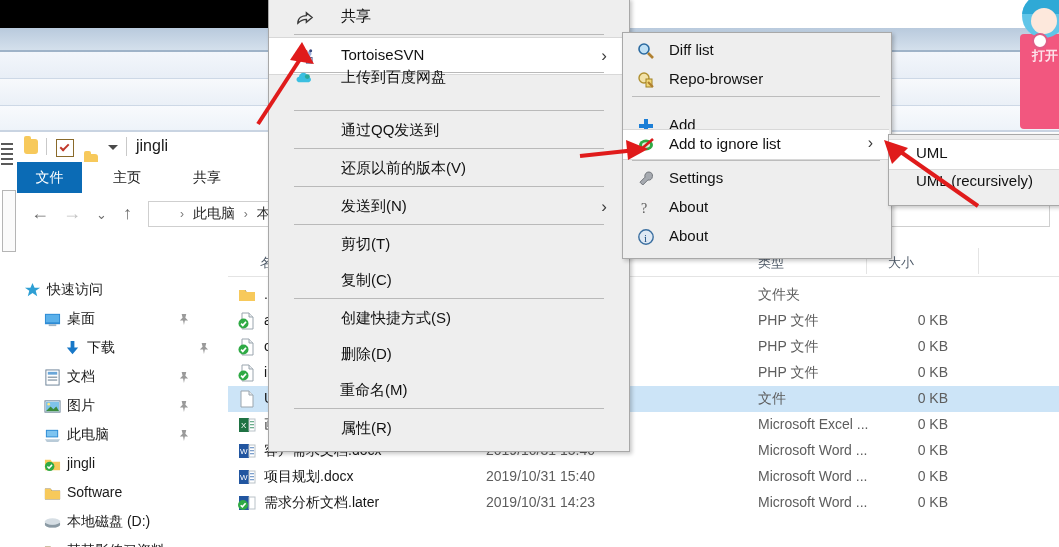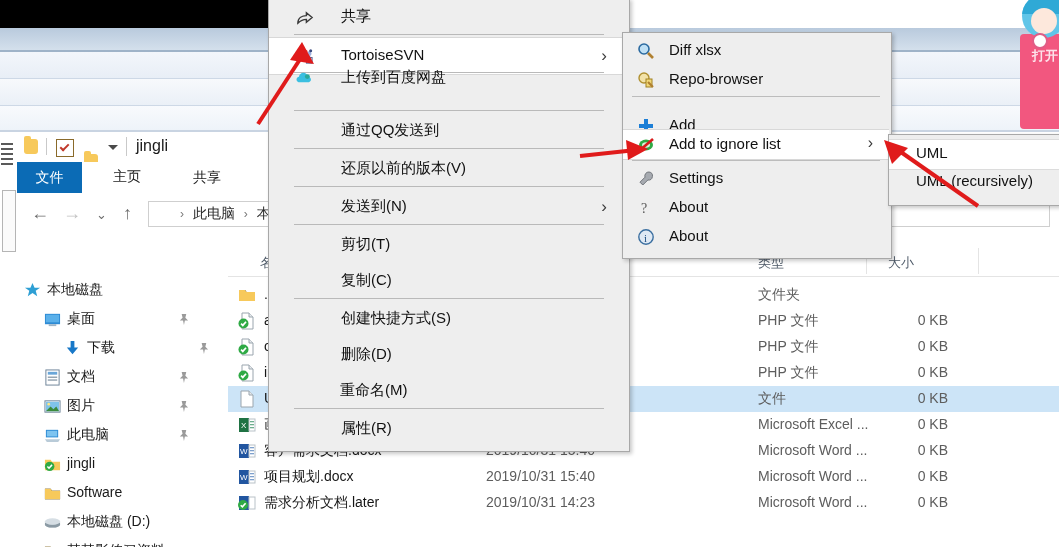--- a/index.html
+++ b/index.html
@@ -48,21 +48,21 @@
      border-left:5px solid transparent;border-right:5px solid transparent;border-top:5px solid #4a4a4a;}
   #title-sep2{left:126px;top:137px;width:1px;height:19px;background:#c9c9c9;}
   #title-text{left:136px;top:137px;font-size:16px;color:#1a1a1a;}
 
   
   #ribbon{left:16px;top:162px;width:1043px;height:32px;background:#ffffff;
      border-bottom:1px solid #dcdcdc;}
   .tab{position:absolute;top:162px;height:31px;line-height:31px;font-size:14px;
      color:#1a1a1a;text-align:center;cursor:default;}
   #tab-file{left:17px;width:65px;background:#0b6bb5;color:#ffffff;}
-  #tab-home{left:97px;width:60px;font-family:Liberation Mono, monospace;}
+  #tab-home{left:97px;width:60px;}
   #tab-share{left:177px;width:60px;}
   #tab-view{left:257px;width:60px;}
 
   
   #addressbar{left:16px;top:194px;width:1043px;height:38px;background:#ffffff;
      border-bottom:1px solid #e2e2e2;}
   .navbtn{position:absolute;top:203px;font-size:18px;color:#6d6d6d;}
   #nav-back{left:31px;}
   #nav-fwd{left:63px;color:#c2c2c2;}
   #nav-down{left:96px;font-size:13px;top:207px;}
@@ -208,21 +208,21 @@
 <div class="colhd abs" id="colhd-type">类型</div>
 <div class="colhd abs" id="colhd-size">大小</div>
 <div class="colhd-div abs" style="left:866px"></div>
 <div class="colhd-div abs" style="left:978px"></div>
 
 <div id="nav-items">
     <div class="navitem abs" style="top: 276px;">
       <span class="abs ic" style="width: 17px; height: 17px; display: block; left: 24px; top: 6px;"><svg width="17" height="17" viewBox="0 0 18 18">
           <path d="M9 1l2.2 5H17l-4.6 3.3L14 15 9 11.6 4 15l1.6-5.7L1 6h5.8z" fill="#2e9fd4"></path>
         </svg></span>
-      <span class="lb" style="left: 47px;">本地磁盘</span>
+      <span class="lb" style="left: 47px;">快速访问</span>
     </div>
     <div class="navitem abs" style="top: 305px;">
       <span class="abs ic" style="width: 17px; height: 17px; display: block; left: 44px; top: 6px;"><svg width="17" height="17" viewBox="0 0 18 18">
           <rect x="1" y="3" width="16" height="11" fill="#2e8bd4"></rect>
           <rect x="2" y="4" width="14" height="8" fill="#5ab0ea"></rect>
           <rect x="5" y="14" width="8" height="2" fill="#9fb5c6"></rect>
         </svg></span>
       <span class="lb" style="left: 67px;">桌面</span>
       <span class="abs pin" style="width: 11px; height: 13px; display: block; left: 178px; top: 8px;"><svg width="11" height="13" viewBox="0 0 12 14">
           <path d="M4 1h5l-1 4 3 3H7.5L6.5 13 5.5 8H2l3-3z" fill="#9a9a9a"></path>
@@ -480,21 +480,21 @@
     </div>
   </div>
 
 <div class="abs" id="submenu" style="height: 225px;"></div>
 <div id="sub-items">
     <div class="si abs" style="left: 623px; top: 36px;">
       <span class="abs sicon" style="width: 18px; height: 18px; display: block; left: 14px; top: 6px;"><svg width="18" height="18" viewBox="0 0 18 18">
           <circle cx="7" cy="7" r="5" fill="#bfe0f5" stroke="#2b6aa0" stroke-width="1.6"></circle>
           <line x1="11" y1="11" x2="16" y2="16" stroke="#b08030" stroke-width="2.6"></line>
         </svg></span>
-      <span class="slabel">Diff xlsx</span>
+      <span class="slabel">Diff list</span>
     </div>
     <div class="si abs" style="left: 623px; top: 65px;">
       <span class="abs sicon" style="width: 18px; height: 18px; display: block; left: 14px; top: 6px;"><svg width="18" height="18" viewBox="0 0 18 18">
           <circle cx="7" cy="7" r="5" fill="#f2e2a8" stroke="#b09030" stroke-width="1.4"></circle>
           <rect x="9" y="8" width="6" height="8" fill="#f2d878" stroke="#a08020"></rect>
           <line x1="11" y1="11" x2="16" y2="16" stroke="#b08030" stroke-width="2.2"></line>
         </svg></span>
       <span class="slabel">Repo-browser</span>
     </div>
     <div class="ssep abs" style="left: 632px; top: 96px;"></div>

